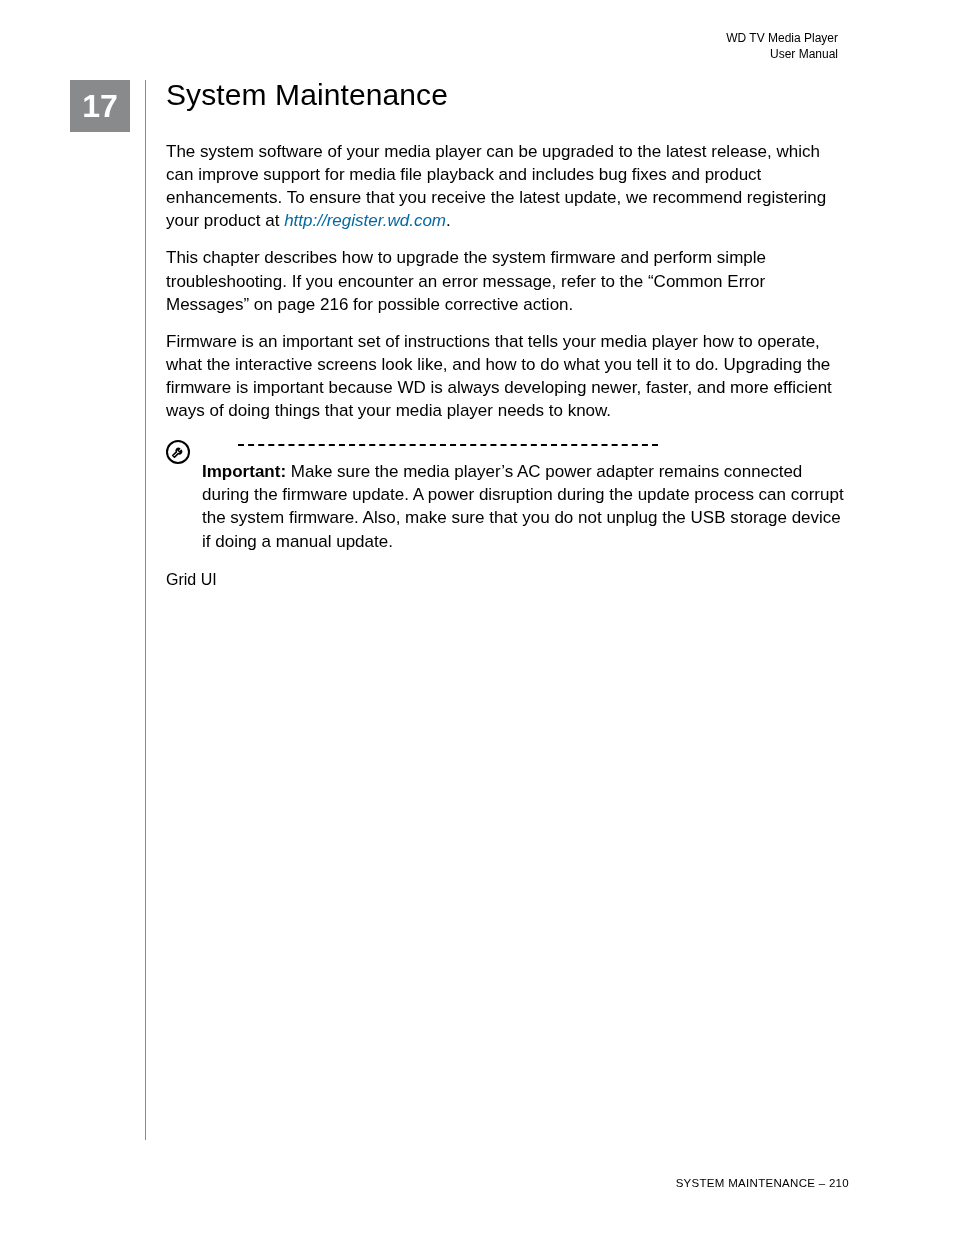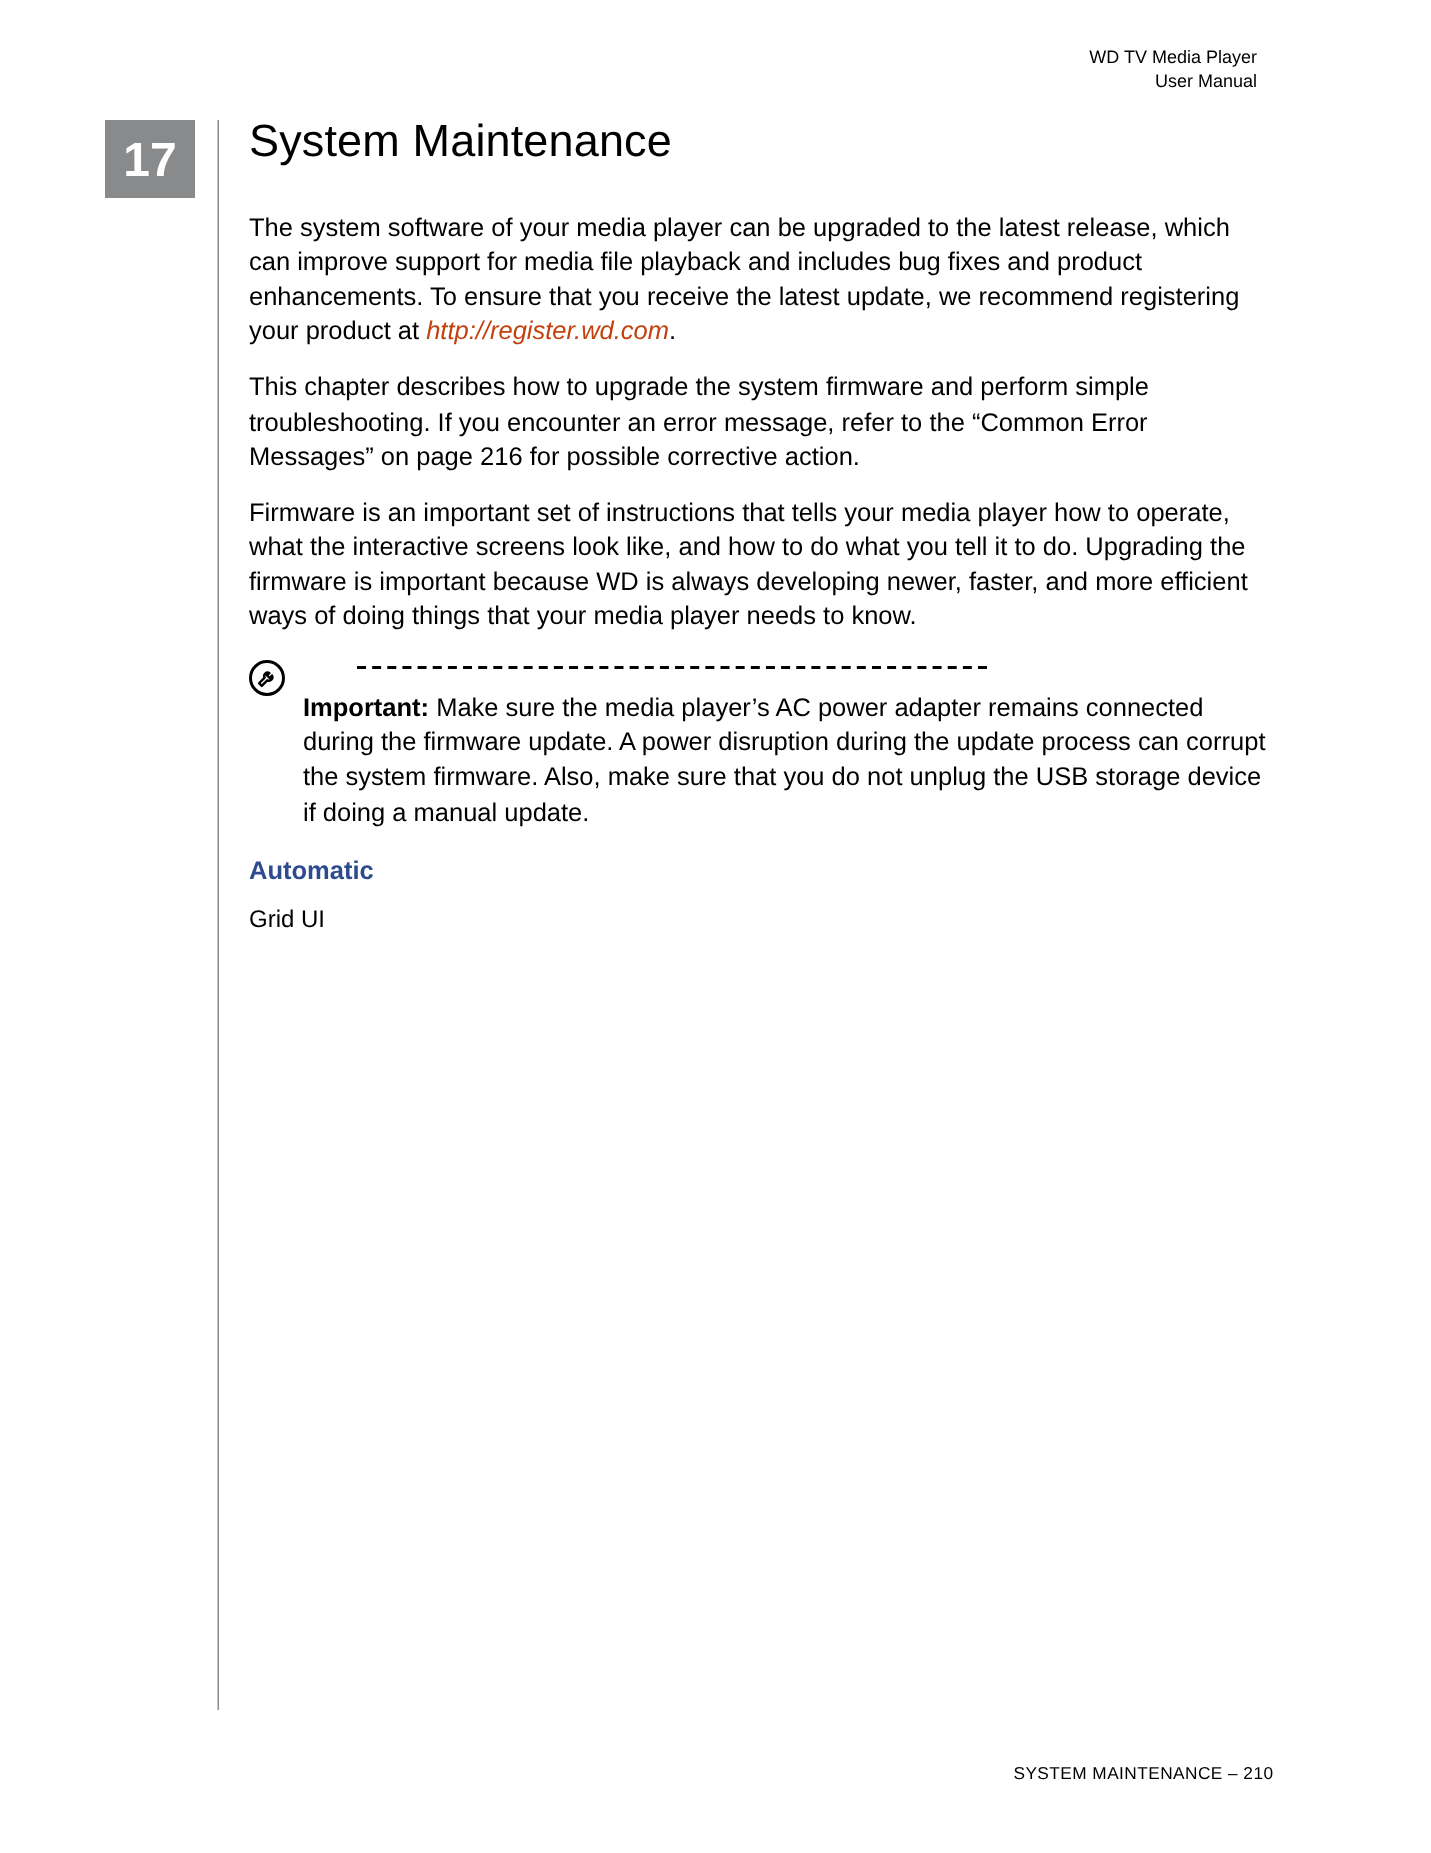--- a/index.html
+++ b/index.html
@@ -53,21 +53,21 @@
       font-weight: 400;
       letter-spacing: 0.1px;
       margin-bottom: 28px;
     }
     .body-para {
       font-size: 17px;
       line-height: 1.36;
       margin-bottom: 14px;
     }
     .link {
-      color: #c2410c;
+      color: #0369a1;
       font-style: italic;
       text-decoration: none;
     }
     .section-h2 {
       font-size: 21px;
       font-weight: 700;
       margin-top: 28px;
       margin-bottom: 12px;
     }
     .important-block {
@@ -154,21 +154,20 @@
       <svg width="14" height="14" viewBox="0 0 24 24" fill="none" stroke="#000" stroke-width="2.8" stroke-linecap="round" stroke-linejoin="round">
         <path d="M14.7 6.3a4 4 0 0 0-5.4 5.4L3 18l3 3 6.3-6.3a4 4 0 0 0 5.4-5.4L15 12l-3-3 2.7-2.7z"></path>
       </svg>
     </div>
     <div class="dashed-line"></div>
     <p class="important-text">
       <b>Important:</b><span> Make sure the media player’s AC power adapter remains connected during the firmware update. A power disruption during the update process can corrupt the system firmware. Also, make sure that you do not unplug the USB storage device if doing a manual update.</span>
     </p>
   </div>
 
-  <h3 class="sub-h3">Automatic</h3>
 
   <h4 class="sub-h4">Grid UI</h4>
 
 
 </div>
 
 <div class="footer">
   <span>SYSTEM MAINTENANCE</span><span> – </span><span>210</span>
 </div>
 

